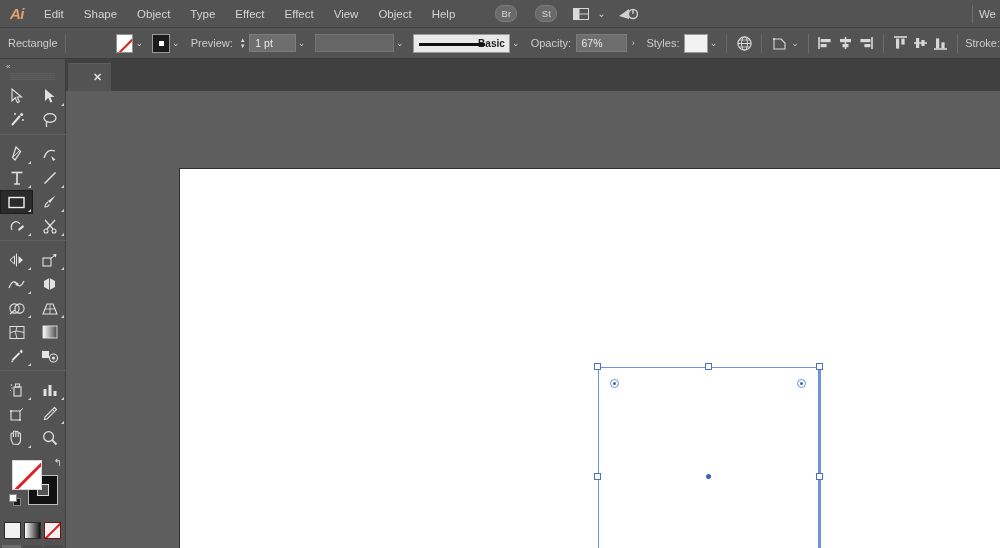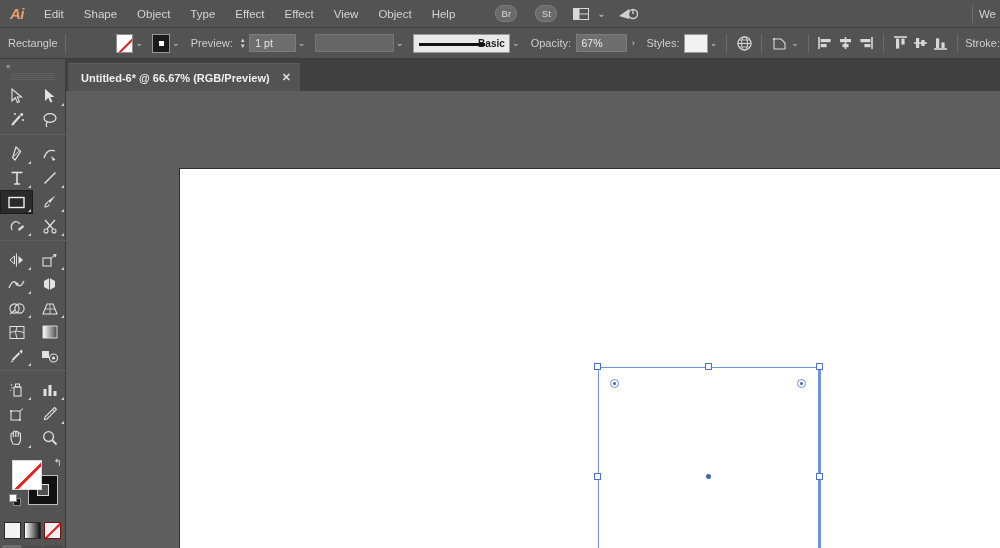--- a/index.html
+++ b/index.html
@@ -421,21 +421,20 @@
         <rect x="8.4" y="6.4" width="3.2" height="6" fill="#d8d8d8"></rect>
       </svg>
     </div>
 
     <div class="cb-sep"></div>
     <div class="cb-label">Stroke:</div>
   </div>
 
   <div class="tabbar">
     <div class="doc-tab">
-      <span class="title">Untitled-6* @ 66.67% (RGB/Preview)</span>
       <span class="close">✕</span>
     </div>
   </div>
 
   <div class="toolspanel">
     <div class="tp-collapse">«</div>
     <div class="tp-grip"></div>
 
     <div class="toolgrid">
 

